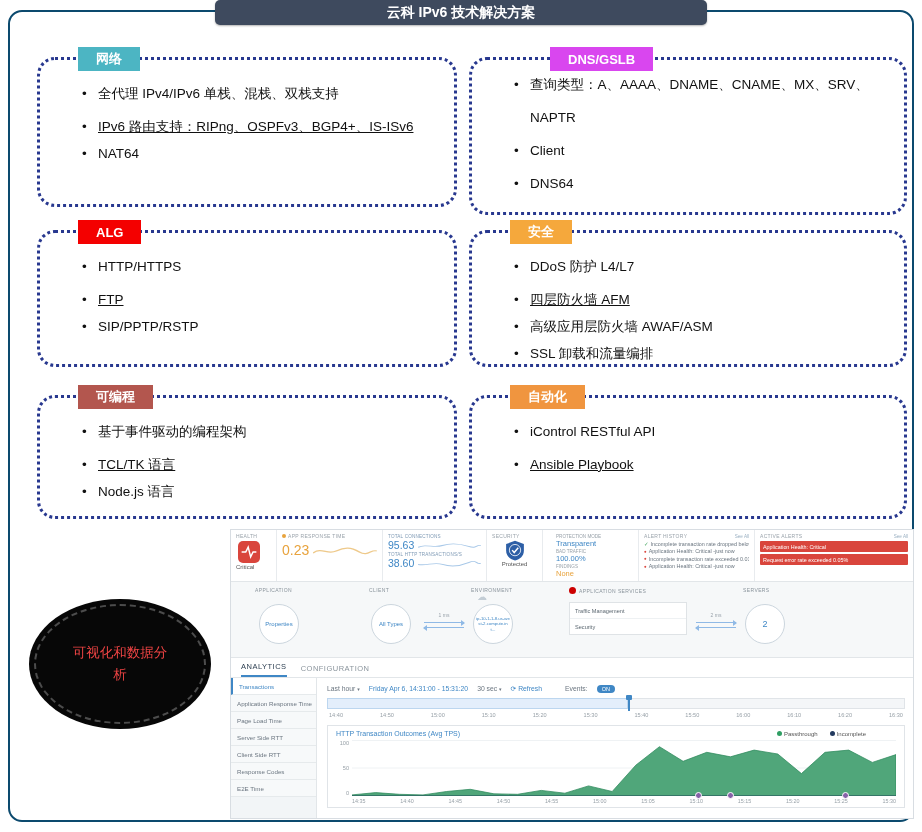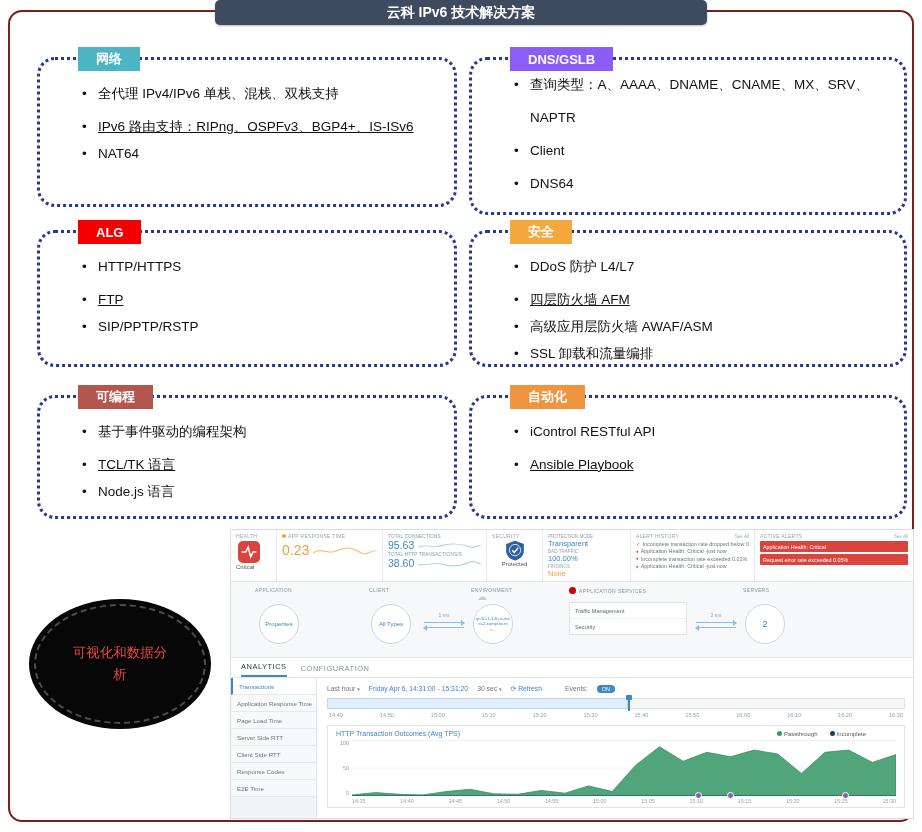--- a/index.html
+++ b/index.html
@@ -1,20 +1,20 @@
 <!DOCTYPE html>
 <html><head>
 <meta charset="utf-8">
 <style>
   * { margin:0; padding:0; box-sizing:border-box; }
   html,body { width:922px; height:832px; background:#fff; font-family:"Liberation Sans",sans-serif; }
   .stage { position:relative; width:922px; height:832px; background:#fff; overflow:hidden; }
 
   .slide { position:absolute; left:8px; top:10px; width:906px; height:812px;
-           border:2px solid #7f1d1d; border-radius:14px; background:#fff; }
+           border:2px solid #0c4a6e; border-radius:14px; background:#fff; }
 
   .title-banner { position:absolute; left:50%; transform:translateX(-50%); top:-12px;
                   width:492px; height:25px; background:#3e4a5e; border-radius:5px;
                   color:#fff; font-weight:bold; font-size:14px; display:flex;
                   align-items:center; justify-content:center; box-shadow:0 1px 2px rgba(0,0,0,.3); }
 
   .feature-box { position:absolute; border:3px dotted #28388f; border-radius:18px; background:#fff; }
   .box-label { position:absolute; top:-13px; left:38px; height:24px; padding:8px 18px;
                color:#fff; font-weight:bold; font-size:13px; display:flex; align-items:center; }
   .bullets { list-style:none; padding:24px 24px 0 42px; }
@@ -45,21 +45,21 @@
   .spark { flex:1; height:14px; }
   .sec-tot { width:104px; }
   .tot-label { font-size:4.6px; color:#7f9ab5; letter-spacing:.2px; margin-top:1px; }
   .tot-row { display:flex; align-items:center; gap:4px; }
   .tot-value { font-size:10.5px; color:#3f87c5; line-height:1.15; }
   .tot-row .spark { height:9px; }
   .sec-sec { width:56px; text-align:center; }
   .sec-sec .sec-label { text-align:left; }
   .shield { width:20px; height:21px; margin:1px auto 0; display:block; }
   .sec-status { font-size:6px; color:#555; }
-  .sec-prot { width:88px; }
+  .sec-prot { width:88px;margin-left:8px; }
   .prot-label { font-size:4.6px; color:#9aa3ab; margin-top:1px; }
   .prot-value { font-size:7.5px; color:#3f87c5; line-height:1.2; }
   .prot-value.warn { color:#e8a33d; }
   .sec-ah { flex:1; min-width:0; }
   .head-flex { display:flex; justify-content:space-between; align-items:center; }
   .see-all { font-size:4.6px; color:#9ab0c2; }
   .ah-row { display:flex; gap:2px; align-items:center; margin-top:1.5px; white-space:nowrap;
             overflow:hidden; font-size:5.4px; color:#6b7680; }
   .ah-ic.check { color:#3fa45b; font-size:5.5px; }
   .ah-ic.dot { color:#d9453c; font-size:4.5px; }
@@ -151,21 +151,21 @@
     <section class="feature-box" style="left:27px;top:45px;width:420px;height:150px">
       <div class="box-label" style="background-color: rgb(76, 181, 195);">网络</div>
       <ul class="bullets">
         <li>全代理 IPv4/IPv6 单栈、混栈、双栈支持</li>
         <li class="gap">IPv6 路由支持：RIPng、OSPFv3、BGP4+、IS-ISv6</li>
         <li>NAT64</li>
       </ul>
     </section>
 
     <section class="feature-box wide" style="left:459px;top:45px;width:438px;height:158px">
-      <div class="box-label" style="background-color: #8b5cf6;">DNS/GSLB</div>
+      <div class="box-label" style="background-color: #d946ef; margin-left: 40px;">DNS/GSLB</div>
       <ul class="bullets">
         <li>查询类型：A、AAAA、DNAME、CNAME、MX、SRV、NAPTR</li>
         <li>Client</li>
         <li>DNS64</li>
       </ul>
     </section>
 
     <section class="feature-box" style="left:27px;top:218px;width:420px;height:137px">
       <div class="box-label" style="background-color: rgb(244, 0, 0);">ALG</div>
       <ul class="bullets">

